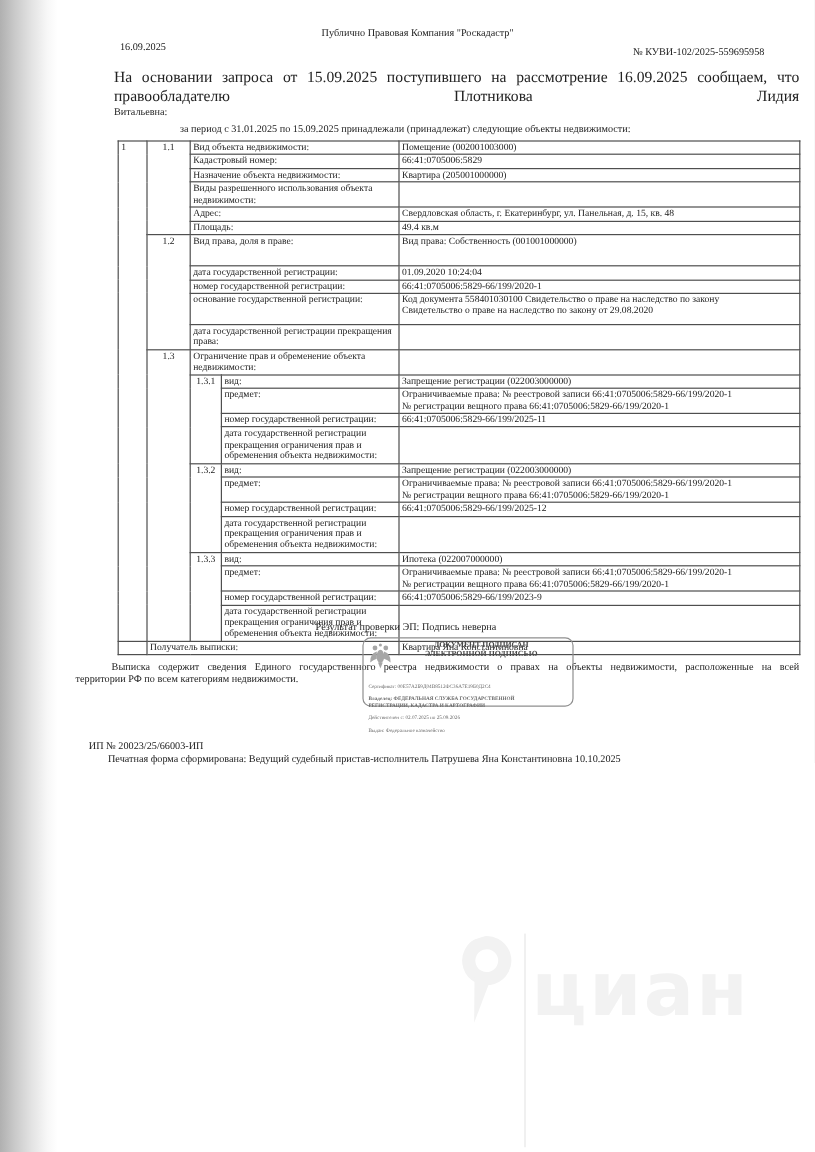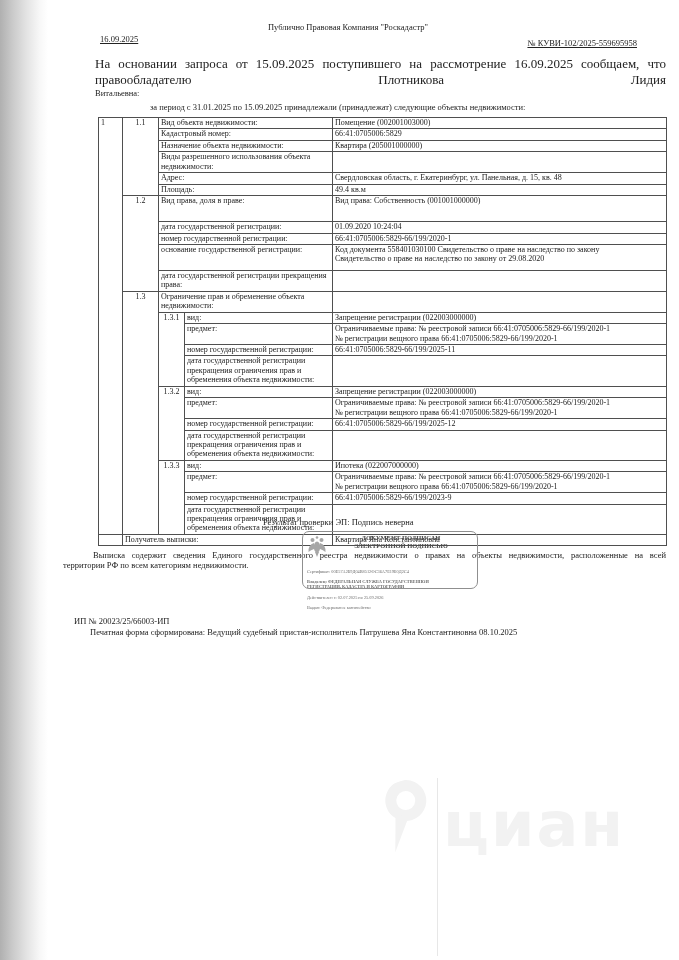--- a/index.html
+++ b/index.html
@@ -3,21 +3,21 @@
 <meta charset="utf-8">
 <style>
   html,body{margin:0;padding:0;background:#e9e9e9;}
   .page{position:relative;width:679px;height:960px;background:#ffffff;overflow:hidden;
         font-family:"Liberation Serif","DejaVu Serif",serif;color:#222;}
   .edge-shade{position:absolute;left:0;top:0;bottom:0;width:48px;
         background:linear-gradient(90deg,#b0b0b0 0%,#c9c9c9 25%,#e3e3e3 55%,#f7f7f7 82%,#ffffff 100%);}
   .doc{position:absolute;inset:0;}
   .company{margin:22px 0 0 18px;width:660px;text-align:center;font-size:8.5px;}
   .title{margin:2px 0 0 18px;width:660px;text-align:center;font-size:8.5px;font-weight:bold;}
-  .meta-row{display:flex;justify-content:space-between;margin-left:100px;width:537px;font-size:8.5px;margin-top:2px;text-decoration:underline;}
+  .meta-row{display:flex;justify-content:space-between;margin-left:100px;width:537px;font-size:8.5px;margin-top:2px;}
   .meta-row .num{margin-top:4px;text-align:center;}
   .intro{margin:8px 0 0 95px;width:571px;font-size:13px;text-align:justify;text-align-last:justify;}
   .intro2{margin:0 0 0 95px;font-size:8.5px;}
   .period{margin:4px 0 0 150px;font-size:8.5px;}
   table.t{border-collapse:collapse;table-layout:fixed;width:568px;margin:5px 0 0 98px;
         font-size:8px;line-height:1.18;}
   table.t td{border:1px solid #4f4f4f;padding:0 2px 1px 2px;vertical-align:top;overflow:hidden;}
   td.a{vertical-align:middle;padding-left:2px;}
   td.b,td.c{text-align:center;vertical-align:middle;padding:0;}
   td.v{white-space:pre-line;}
@@ -217,21 +217,21 @@
     <div class="stamp-small">
       <div>Сертификат: 00Е57А2Б9Д04В8512ФС36А7Е19Б0Д2С4</div>
       <div class="bold">Владелец: ФЕДЕРАЛЬНАЯ СЛУЖБА ГОСУДАРСТВЕННОЙ
 РЕГИСТРАЦИИ, КАДАСТРА И КАРТОГРАФИИ</div>
       <div>Действителен с: 02.07.2025 по 25.09.2026</div>
       <div>Выдан: Федеральное казначейство</div>
     </div>
   </div>
 
   <div class="ip-line">ИП № 20023/25/66003-ИП</div>
-  <div class="printed-line">Печатная форма сформирована: Ведущий судебный пристав-исполнитель Патрушева Яна Константиновна 08.10.2025</div>
+  <div class="printed-line">Печатная форма сформирована: Ведущий судебный пристав-исполнитель Патрушева Яна Константиновна 10.10.2025</div>
 
   <div class="fold-line"></div>
 
   <div class="watermark">
     <span class="wm-pin">
       <svg width="52" height="82" viewBox="0 0 52 82">
         <circle cx="28" cy="20" r="15" fill="none" stroke="#f2f2f2" stroke-width="11"></circle>
         <path d="M14 30 L2 66 L26 36 Z" fill="#f2f2f2"></path>
       </svg>
     </span>

